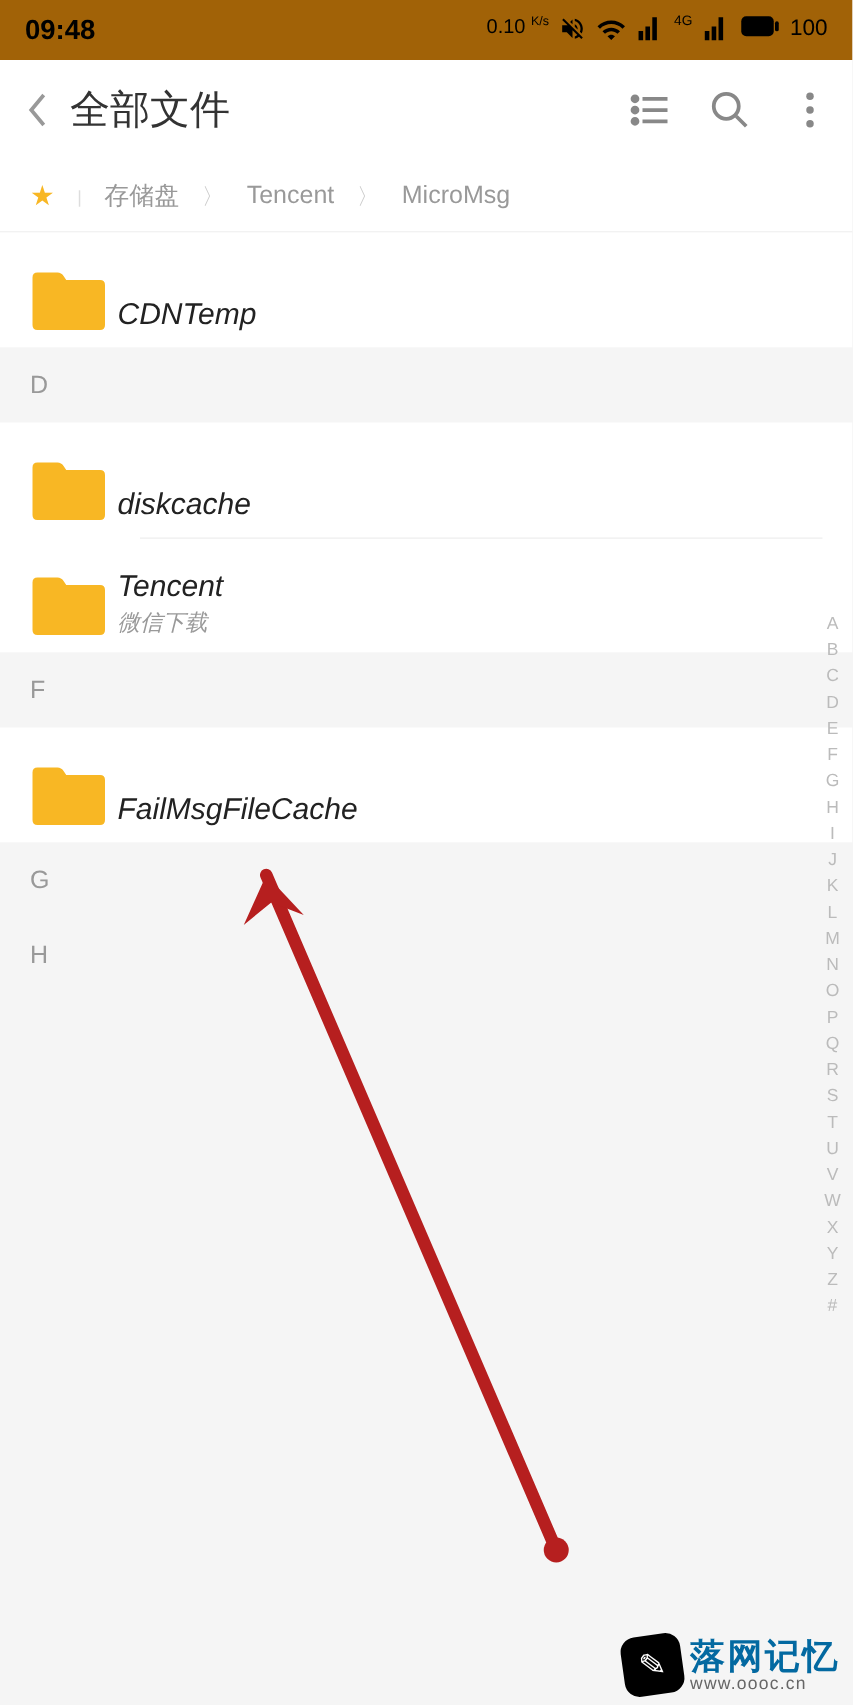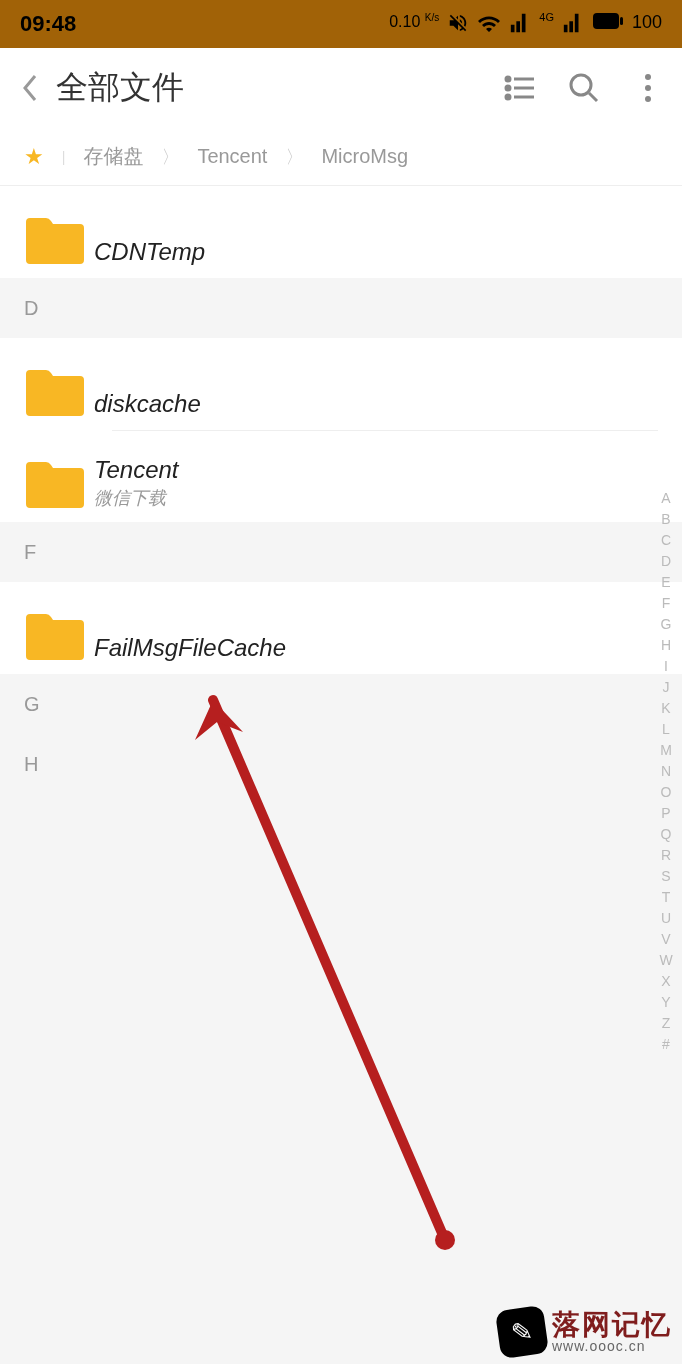--- a/index.html
+++ b/index.html
@@ -35,21 +35,21 @@
     .section-header { height: 60px; display: flex; align-items: center; padding: 0 24px; font-size: 20px; color: #999; background: #f5f5f5; font-weight: 500; }
     
     .az-index { position: absolute; right: 6px; top: 490px; display: flex; flex-direction: column; gap: 0px; font-size: 14px; color: #bbb; }
     .az-index span { height: 21px; text-align: center; width: 20px; }
     
     .arrow-overlay { position: absolute; top: 660px; left: 165px; width: 310px; height: 600px; pointer-events: none; }
     
     .watermark { position: absolute; bottom: 8px; right: 10px; display: flex; align-items: center; gap: 6px; }
     .wm-icon { width: 48px; height: 48px; background: #000; border-radius: 12px; display: flex; align-items: center; justify-content: center; color: #fff; font-size: 26px; transform: rotate(-8deg); }
     .wm-text { display: flex; flex-direction: column; line-height: 1; }
-    .wm-main { font-size: 28px; font-weight: 700; color: #7f1d1d; letter-spacing: 2px; }
+    .wm-main { font-size: 28px; font-weight: 700; color: #0369a1; letter-spacing: 2px; }
     .wm-sub { font-size: 14px; color: #666; letter-spacing: 1px; }
   </style>
 </head>
 <body>
 
 <div class="status-bar">
   <div class="status-time">09:48</div>
   <div class="status-right">
     <span class="net-speed"><span>0.10</span> <sup>K/s</sup></span>
     <svg width="22" height="22" viewBox="0 0 24 24" fill="#000">

